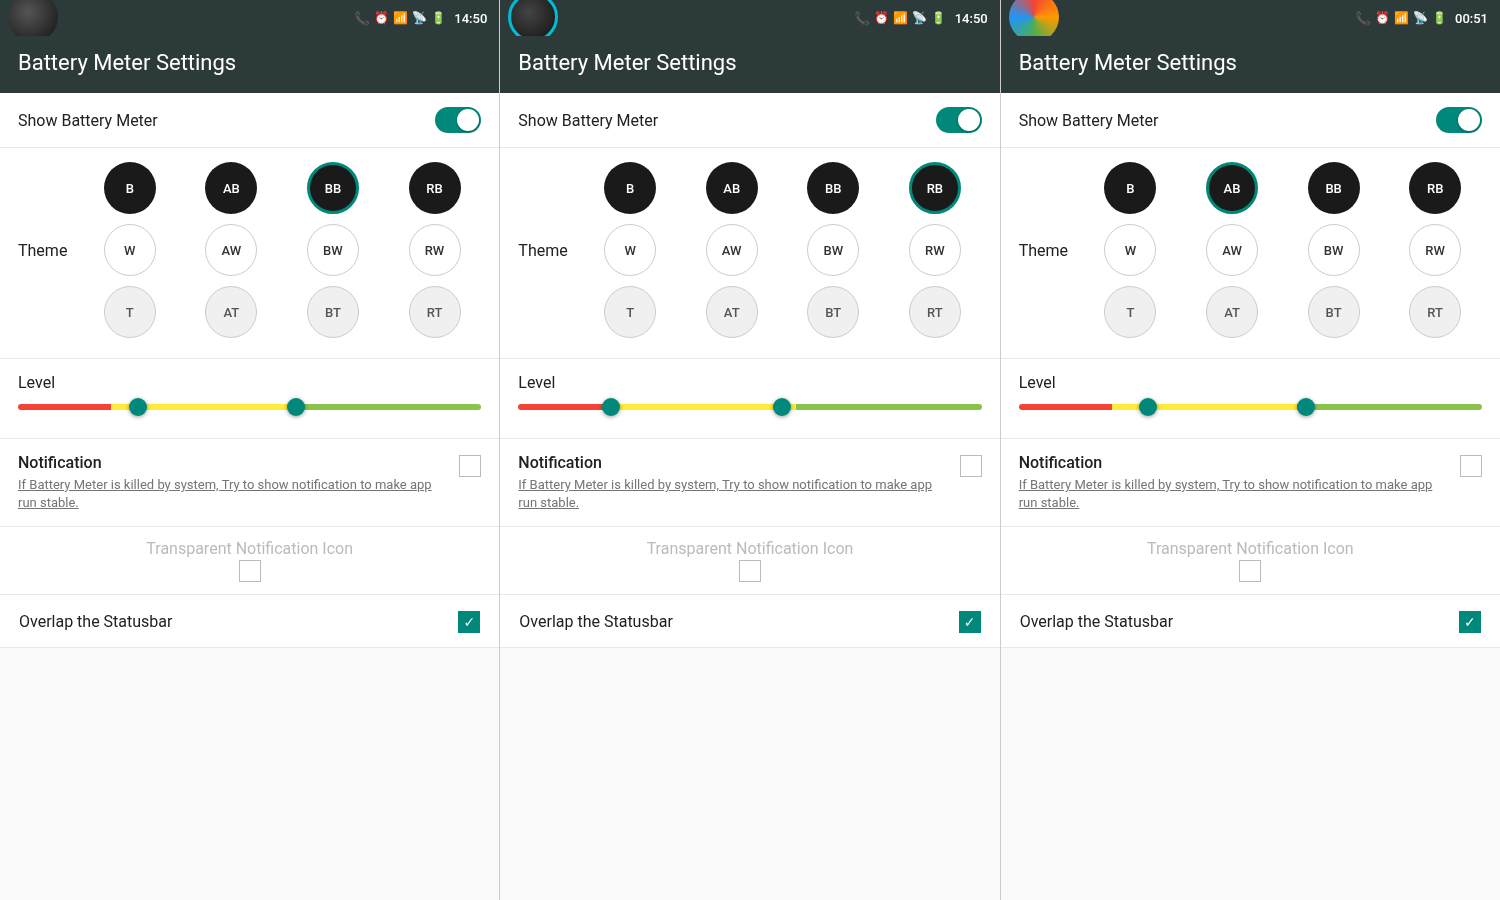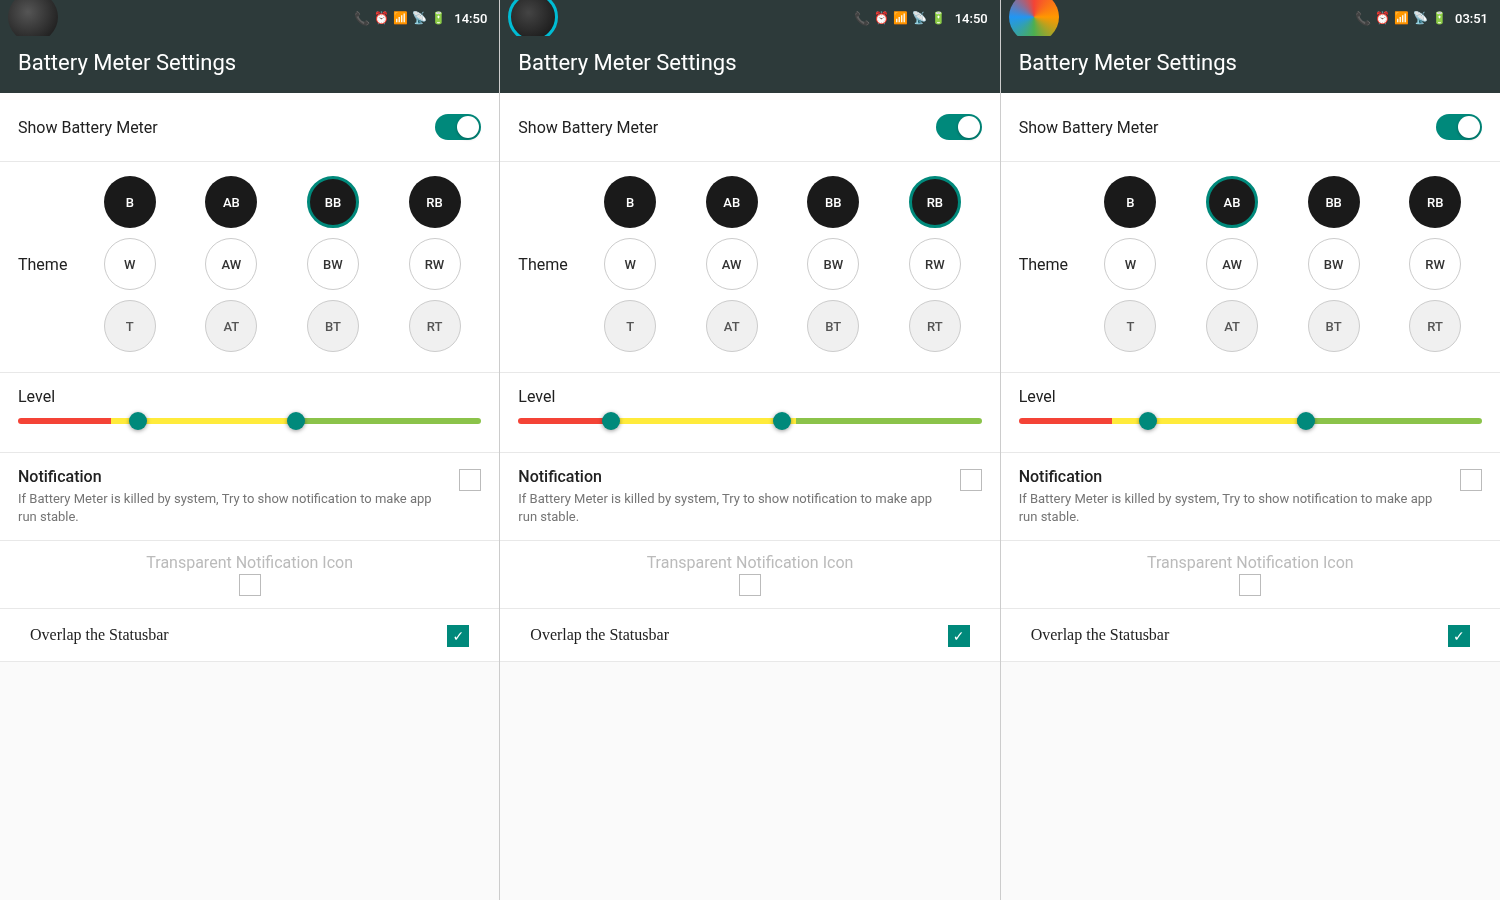--- a/index.html
+++ b/index.html
@@ -81,21 +81,21 @@
       flex: 1;
       background: #fafafa;
       overflow-y: auto;
     }
 
     
     .setting-row {
       display: flex;
       align-items: center;
       justify-content: space-between;
-      padding: 21px 18px;
+      padding: 14px 18px;
       border-bottom: 1px solid #e8e8e8;
       background: white;
       text-align: right;
     }
     .setting-label {
       font-size: 16px;
       color: #212121;
     }
 
     
@@ -214,20 +214,21 @@
     .notif-title {
       font-size: 16px;
       font-weight: 500;
       color: #212121;
       margin-bottom: 4px;
     }
     .notif-desc {
       font-size: 13px;
       color: #757575;
       line-height: 1.4;
+      text-decoration: underline;
     }
     .notif-row {
       display: flex;
       align-items: flex-start;
       justify-content: space-between;
       gap: 17px;
     }
     .checkbox {
       width: 22px;
       height: 22px;
@@ -259,24 +260,23 @@
     .transparent-notif-label {
       font-size: 16px;
       color: #bbb;
     }
 
     
     .overlap-row {
       display: flex;
       align-items: center;
       justify-content: space-between;
-      padding: 14px 30px;
+      padding: 14px 19px;
       background: white;
       border-bottom: 1px solid #e8e8e8;
-      font-family: Liberation Serif, serif;
     }
     .overlap-label {
       font-size: 16px;
       color: #212121;
     }
   </style>
 </head>
 <body>
 
 <div id="app" style="display: flex; width: 1500px; height: 900px;">
@@ -458,21 +458,21 @@
       <div class="avatar-circle colorful"></div>
       <span style="width:50px;display:inline-block;"></span>
       <div style="flex:1;"></div>
       <div class="status-icons">
 
     <span style="font-size:13px;">📞</span>
     <span style="font-size:12px;">⏰</span>
     <span style="font-size:12px;">📶</span>
     <span style="font-size:12px;">📡</span>
     <span style="font-size:12px;">🔋</span>
-    <span style="color:white;font-size:13px;font-weight:500;margin-left:4px;">03:51</span>
+    <span style="color:white;font-size:13px;font-weight:500;margin-left:4px;">00:51</span>
 
       </div>
     </div>
 
     <div class="app-header">
       <div class="app-title">Battery Meter Settings</div>
     </div>
 
     <div class="settings-content">
 

